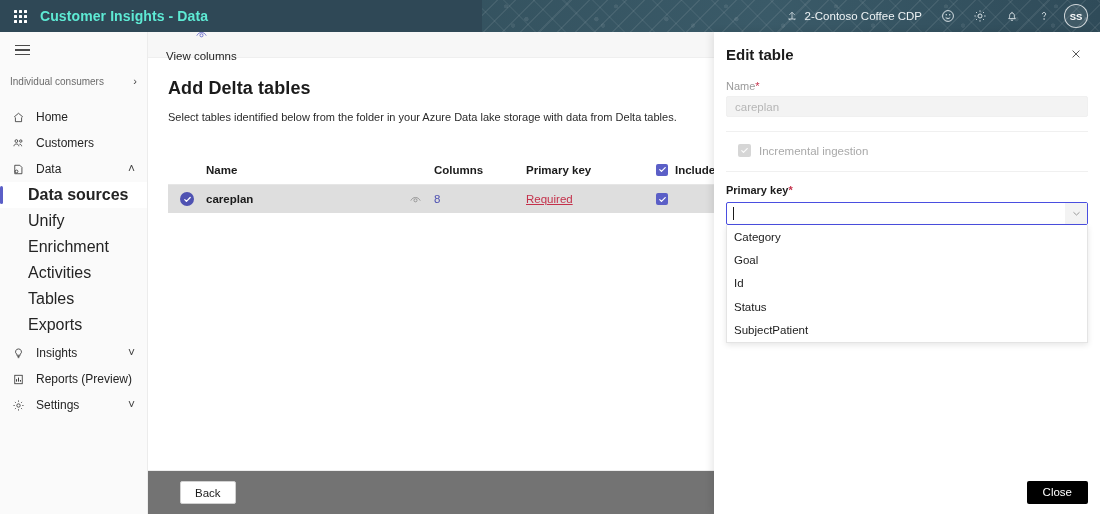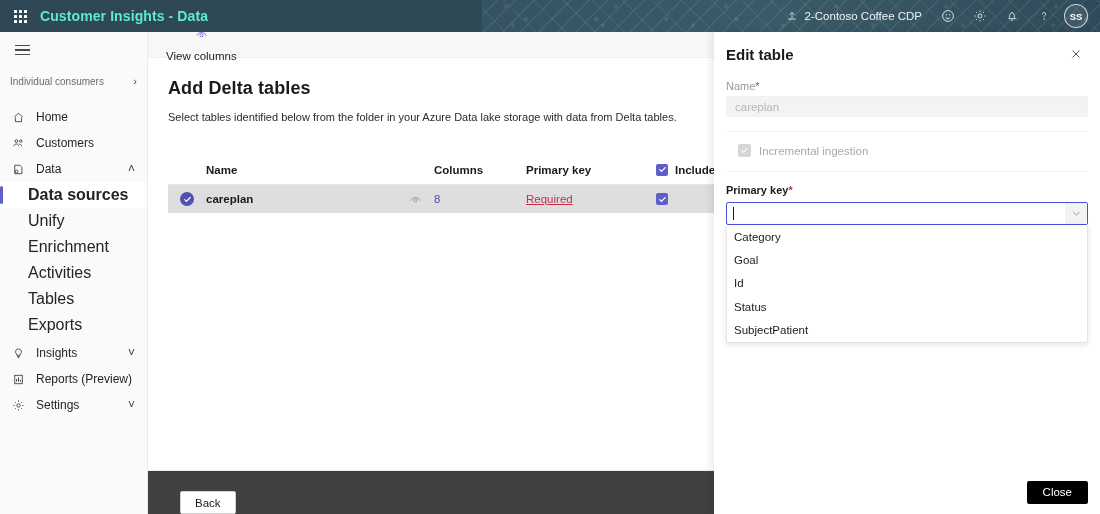--- a/index.html
+++ b/index.html
@@ -156,22 +156,22 @@
   .sq-check {
     width: 12px; height: 12px; border-radius: 2px; background: #5b5fc7;
     display: flex; align-items: center; justify-content: center;
   }
   .lnk { color: #4f52b2; cursor: pointer; }
   .req { color: #c4314b; text-decoration: underline; cursor: pointer; }
   .info-ico { color: #5b5b5b; }
 
   .footerbar {
     position: absolute; left: 0; bottom: 0; width: 952px; height: 44px;
-    background: #404040; border-top: 1px solid #ededed;
-    display: flex; align-items: flex-end; padding-left: 32px;
+    background: #737373; border-top: 1px solid #ededed;
+    display: flex; align-items: center; padding-left: 32px;
   }
   .btn-secondary {
     min-width: 52px; height: 23px; padding: 0 14px; background: #ffffff;
     border: 1px solid #d1d1d1; border-radius: 2px; font-size: 11.5px; color: #1b1b1b;
     cursor: pointer; font-family: "Liberation Sans", sans-serif;
   }
 
   
   .panel {
     position: absolute; top: 32px; right: 0; width: 386px; height: 482px;

